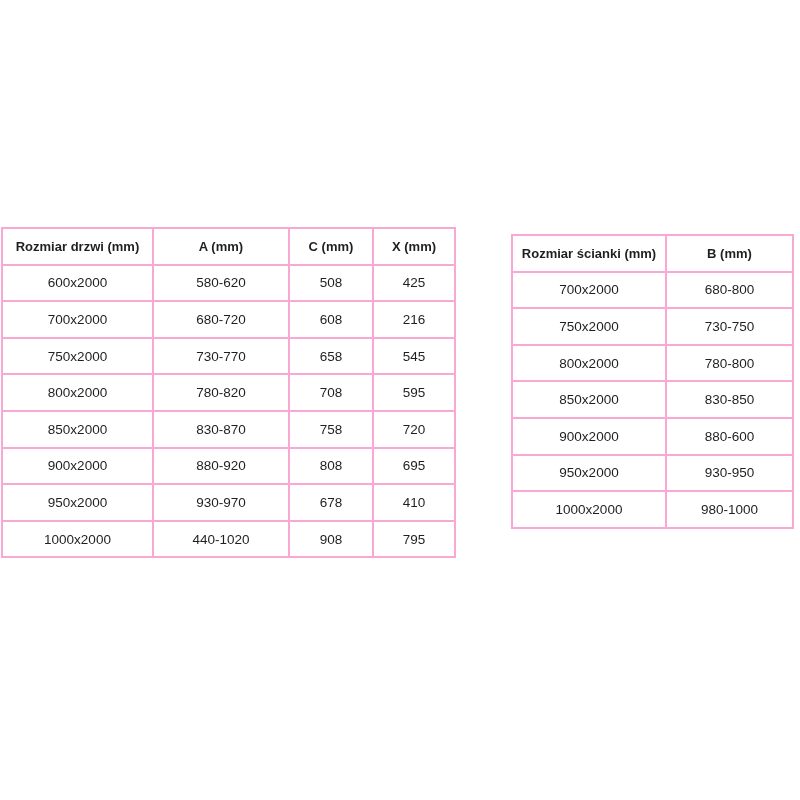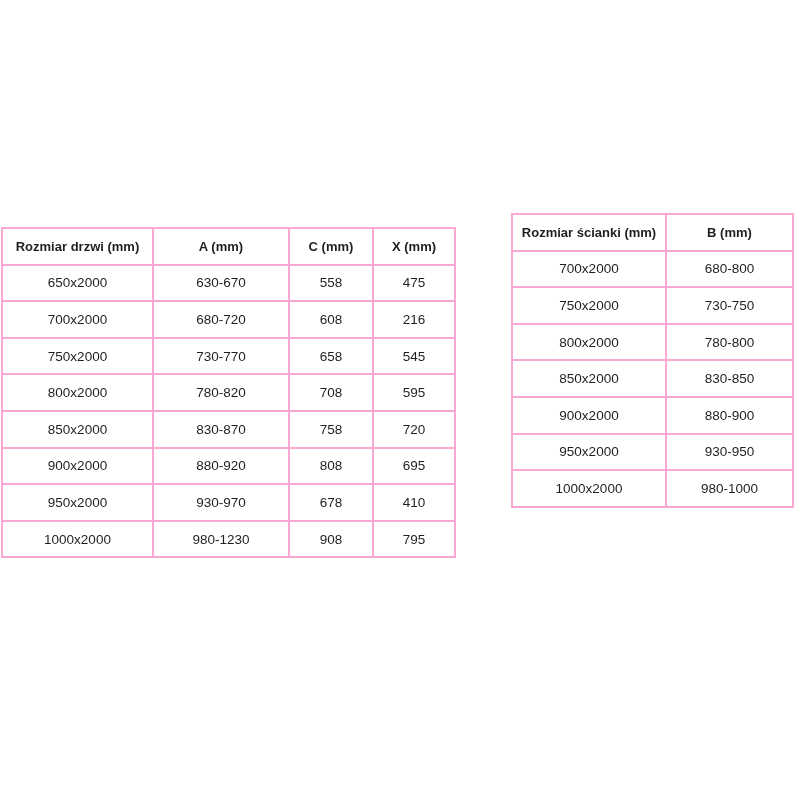--- a/index.html
+++ b/index.html
@@ -44,21 +44,21 @@
     font-size: 13.5px;
     background: #ffffff;
   }
   .tbl-left {
     left: 1px;
     top: 227px;
     width: 453px;
   }
   .tbl-right {
     left: 511px;
-    top: 213px;
+    top: 234px;
     width: 281px;
   }
 </style>
 </head>
 <body>
 
 <div class="canvas">
 
   <table class="tbl tbl-left">
     <colgroup>
@@ -70,24 +70,24 @@
     <thead>
       <tr>
         <th>Rozmiar drzwi (mm)</th>
         <th>A (mm)</th>
         <th>C (mm)</th>
         <th>X (mm)</th>
       </tr>
     </thead>
     <tbody>
         <tr>
-          <td>650x2000</td>
-          <td>630-670</td>
-          <td>558</td>
-          <td>475</td>
+          <td>600x2000</td>
+          <td>580-620</td>
+          <td>508</td>
+          <td>425</td>
         </tr>
         <tr>
           <td>700x2000</td>
           <td>680-720</td>
           <td>608</td>
           <td>216</td>
         </tr>
         <tr>
           <td>750x2000</td>
           <td>730-770</td>
@@ -113,21 +113,21 @@
           <td>695</td>
         </tr>
         <tr>
           <td>950x2000</td>
           <td>930-970</td>
           <td>678</td>
           <td>410</td>
         </tr>
         <tr>
           <td>1000x2000</td>
-          <td>980-1230</td>
+          <td>440-1020</td>
           <td>908</td>
           <td>795</td>
         </tr>
       </tbody>
   </table>
 
   <table class="tbl tbl-right">
     <colgroup>
       <col style="width:154px">
       <col style="width:127px">
@@ -150,21 +150,21 @@
         <tr>
           <td>800x2000</td>
           <td>780-800</td>
         </tr>
         <tr>
           <td>850x2000</td>
           <td>830-850</td>
         </tr>
         <tr>
           <td>900x2000</td>
-          <td>880-900</td>
+          <td>880-600</td>
         </tr>
         <tr>
           <td>950x2000</td>
           <td>930-950</td>
         </tr>
         <tr>
           <td>1000x2000</td>
           <td>980-1000</td>
         </tr>
       </tbody>

